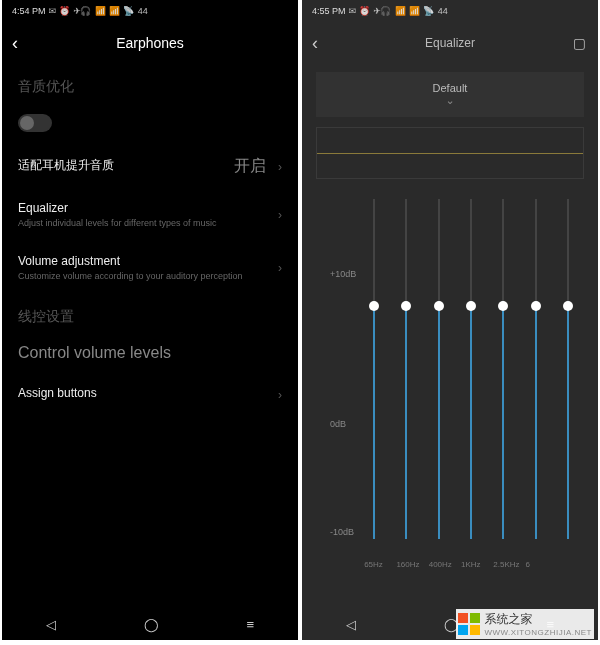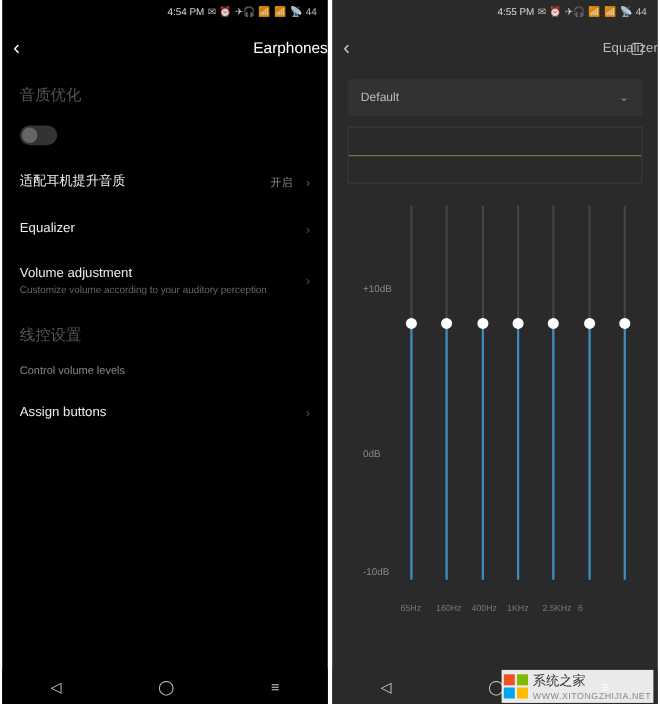--- a/index.html
+++ b/index.html
@@ -18,21 +18,21 @@
       overflow: hidden;
     }
     .phone-left { background: #000; color: #fff; margin-left: 2px; }
     .phone-right { background: #2a2a2a; color: #ccc; margin-left: 4px; }
 
     
     .status-bar {
       height: 22px;
       display: flex;
       align-items: center;
-      justify-content: flex-end;
+      justify-content: flex-start;
       padding: 0 10px;
       font-size: 9px;
       color: #ddd;
     }
     .status-left, .status-right { display: flex; align-items: center; gap: 3px; }
     .status-icon { font-size: 9px; opacity: 0.85; }
 
     
     .header {
       height: 42px;
@@ -42,21 +42,21 @@
     }
     .header .back {
       position: absolute;
       left: 10px;
       font-size: 18px;
       color: #fff;
     }
     .phone-right .header .back { color: #ccc; }
     .header .title {
       flex: 1;
-      text-align: right;
+      text-align: center;
       font-size: 14px;
       font-weight: 400;
       color: #fff;
     }
     .phone-right .header .title { font-size: 12px; color: #bbb; }
     .header .icon-right {
       position: absolute;
       right: 12px;
       font-size: 14px;
       color: #bbb;
@@ -73,21 +73,21 @@
     .row {
       padding: 12px 16px;
       display: flex;
       align-items: center;
       justify-content: space-between;
       gap: 8px;
     }
     .row .text { flex: 1; }
     .row .label { font-size: 12px; color: #eee; margin-bottom: 3px; }
     .row .desc { font-size: 9px; color: #666; line-height: 1.3; }
-    .row .value { font-size: 10px; color: #888; }
+    .row .value { font-size: 16px; color: #888; }
     .row .chevron { font-size: 12px; color: #555; margin-left: 4px; }
 
     
     .toggle {
       width: 34px; height: 18px;
       background: #333;
       border-radius: 10px;
       position: relative;
     }
     .toggle::after {
@@ -102,20 +102,21 @@
     
     .eq-preset {
       margin: 8px 14px;
       padding: 10px 12px;
       background: #323232;
       display: flex;
       justify-content: space-between;
       align-items: center;
       font-size: 11px;
       color: #bbb;
+      flex-direction: column;
     }
     .eq-preset .chev { color: #888; font-size: 11px; }
 
     .eq-preview {
       margin: 10px 14px 0;
       height: 52px;
       border: 1px solid #3a3a3a;
       position: relative;
       background: #2a2a2a;
     }
@@ -262,20 +263,21 @@
     <div class="text">
       <div class="label">适配耳机提升音质</div>
     </div>
     <span class="value">开启</span>
     <span class="chevron">›</span>
   </div>
 
   <div class="row">
     <div class="text">
       <div class="label">Equalizer</div>
+      <div class="desc">Adjust individual levels for different types of music</div>
     </div>
     <span class="chevron">›</span>
   </div>
 
   <div class="row">
     <div class="text">
       <div class="label">Volume adjustment</div>
       <div class="desc">Customize volume according to your auditory perception</div>
     </div>
     <span class="chevron">›</span>

